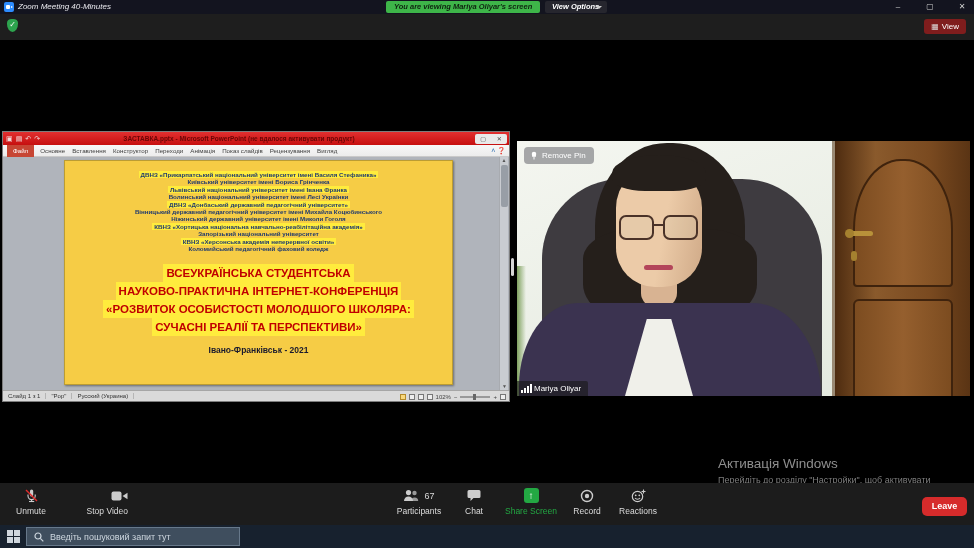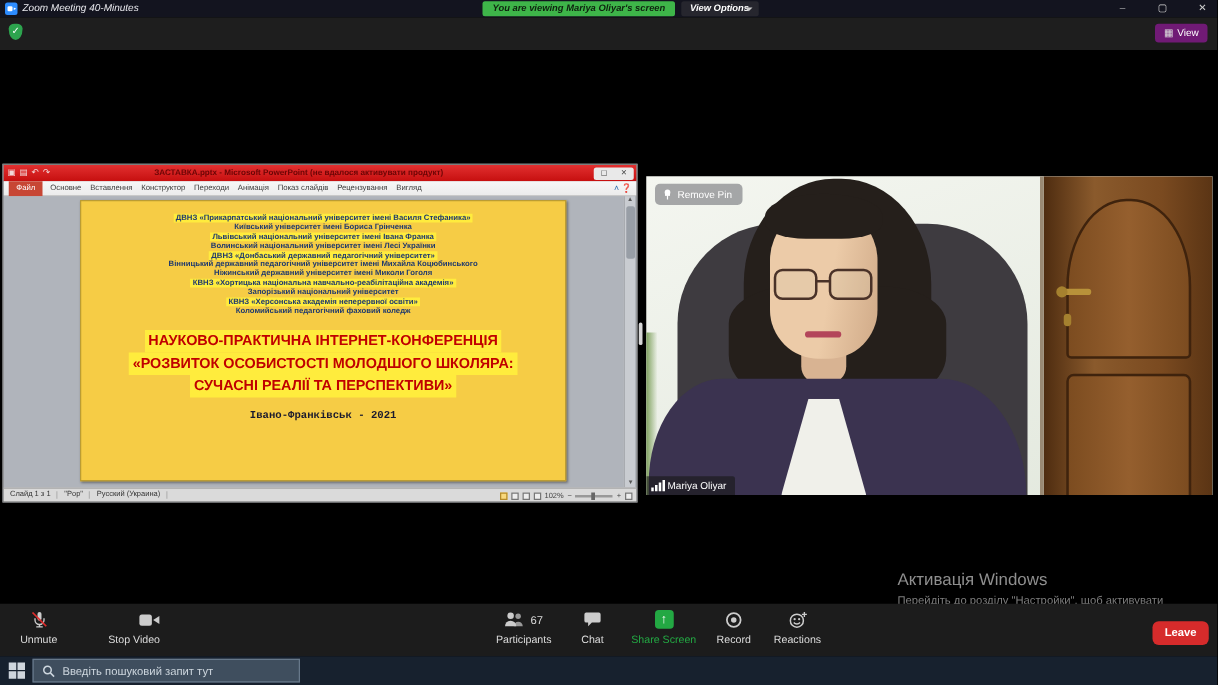--- a/index.html
+++ b/index.html
@@ -30,21 +30,21 @@
   .winctl { position:absolute; top:0; width:26px; height:14px; color:#cfcfcf;
             font-size:8px; text-align:center; line-height:14px; }
   #ctl-min { left:885px; } #ctl-max { left:917px; } #ctl-close { left:949px; }
 
   
   #subbar { position:absolute; left:0; top:14px; width:974px; height:26px; background:#1e1e1e; }
   #shield { position:absolute; left:7px; top:5px; width:11px; height:13px; background:#2da44e;
             border-radius:5px 5px 6px 6px / 4px 4px 9px 9px; color:#fff; font-size:8px;
             line-height:12px; text-align:center; }
   #view-btn { position:absolute; right:8px; top:5px; height:15px; line-height:15px;
-            background:#701a75; border-radius:3px; color:#fff; font-size:8px; padding:0 7px; }
+            background:#7f1d1d; border-radius:3px; color:#fff; font-size:8px; padding:0 7px; }
   #view-btn .grid-glyph { color:#ddd; margin-right:3px; font-size:8px; }
 
   
   #ppt { position:absolute; left:2px; top:131px; width:508px; height:271px;
          background:#b6bac0; border:1px solid #7d7d7d; }
   #ppt-titlebar { position:absolute; left:0; top:0; width:506px; height:13px;
          background:linear-gradient(#e23030,#c60f0f); display:flex; align-items:center; }
   .qat { color:#f2d9d9; font-size:7px; margin-left:3px; line-height:13px; }
   #ppt-title { position:absolute; left:0; right:34px; top:0; text-align:center;
          font-size:6.5px; line-height:13px; color:#6b0505; font-weight:bold;
@@ -66,21 +66,21 @@
            background:#f6cc45; border:1px solid #bb9c33; box-shadow:1px 1px 2px rgba(0,0,0,.4);
            text-align:center; }
   #uni-list { margin-top:10px; }
   .uni { font-size:6.2px; font-weight:bold; color:#203a6e; line-height:7.4px;
          width:fit-content; margin:0 auto; white-space:nowrap; }
   .uni.hl { background:#ffec3d; padding:0 2px; }
   #conf-title { margin-top:12px; }
   .conf-line { font-size:11.5px; font-weight:bold; color:#c00000; line-height:18px;
          width:fit-content; margin:0 auto; background:#ffec3d; padding:0 3px; white-space:nowrap; }
   #slide-footer { margin-top:9px; font-size:8.5px; font-weight:bold; color:#1a1a2e;
-         font-family:Liberation Mono, monospace; }
+         font-family:Liberation Sans, sans-serif; }
 
   
   #ppt-scroll { position:absolute; right:1px; top:0; width:9px; height:233px; background:#c9ccd1;
          border-left:1px solid #a8abb0; font-size:5px; color:#555; text-align:center; }
   #ppt-scroll .thumb { position:absolute; left:1px; top:8px; width:7px; height:42px;
          background:#989ea6; border-radius:2px; }
   #ppt-status { position:absolute; left:0; top:258px; width:506px; height:11px;
          background:#dadada; border-top:1px solid #a6a6a6; font-size:6px; color:#333;
          display:flex; align-items:center; }
   #ppt-status .seg { padding:0 5px; border-right:1px solid #b5b5b5; white-space:nowrap; }
@@ -229,20 +229,21 @@
         <div class="uni">Волинський національний університет імені Лесі Українки</div>
         <div class="uni hl">ДВНЗ «Донбаський державний педагогічний університет»</div>
         <div class="uni">Вінницький державний педагогічний університет імені Михайла Коцюбинського</div>
         <div class="uni">Ніжинський державний університет імені Миколи Гоголя</div>
         <div class="uni hl">КВНЗ «Хортицька національна навчально-реабілітаційна академія»</div>
         <div class="uni">Запорізький національний університет</div>
         <div class="uni hl">КВНЗ «Херсонська академія неперервної освіти»</div>
         <div class="uni">Коломийський педагогічний фаховий коледж</div>
       </div>
       <div id="conf-title">
+        <div class="conf-line">ВСЕУКРАЇНСЬКА СТУДЕНТСЬКА</div>
         <div class="conf-line">НАУКОВО-ПРАКТИЧНА ІНТЕРНЕТ-КОНФЕРЕНЦІЯ</div>
         <div class="conf-line">«РОЗВИТОК ОСОБИСТОСТІ МОЛОДШОГО ШКОЛЯРА:</div>
         <div class="conf-line">СУЧАСНІ РЕАЛІЇ ТА ПЕРСПЕКТИВИ»</div>
       </div>
       <div id="slide-footer">Івано-Франківськ - 2021</div>
     </div>
     <div id="ppt-scroll">▲<div class="thumb"></div><div style="position:absolute;bottom:1px;left:2px;">▼</div></div>
   </div>
   <div id="ppt-status">
     <span class="seg">Слайд 1 з 1</span>

